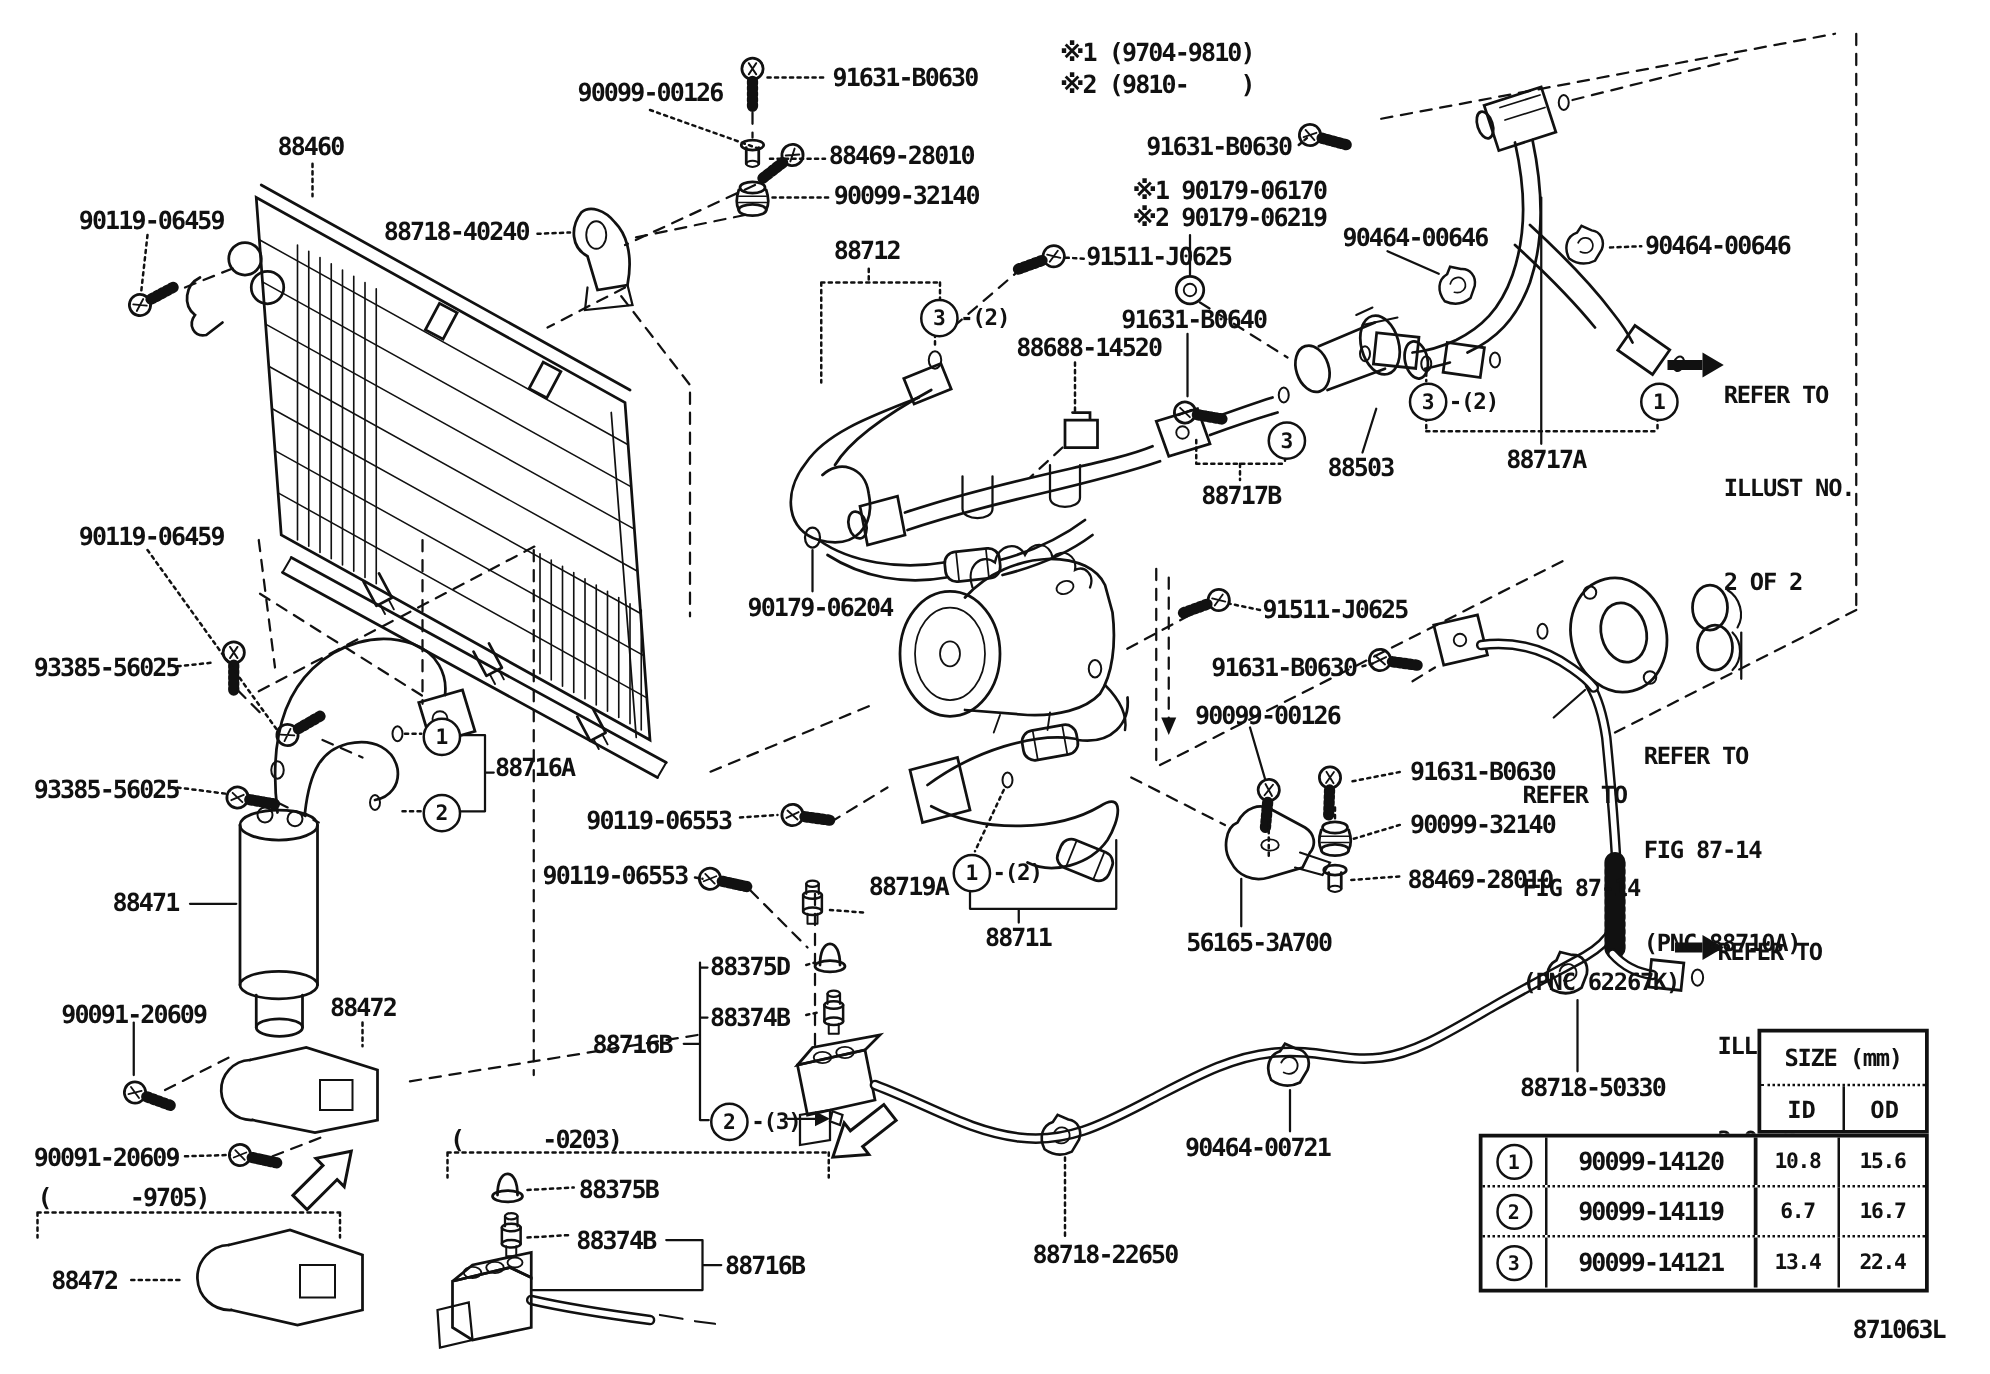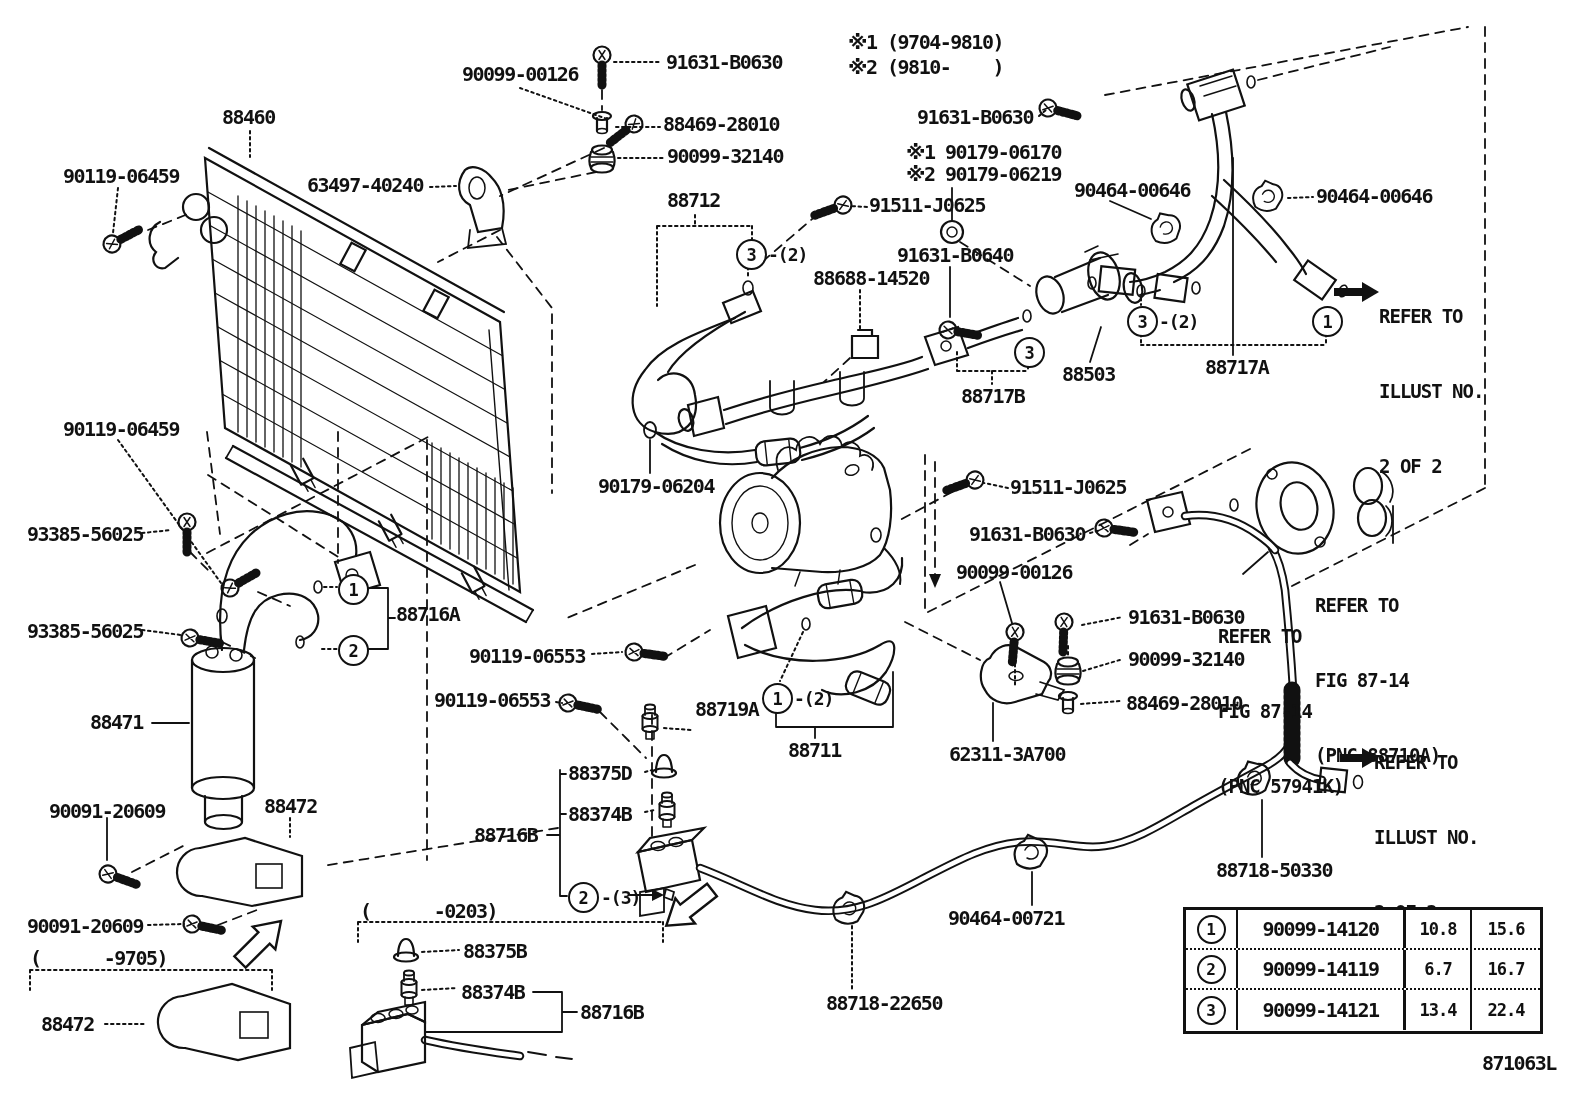--- a/index.html
+++ b/index.html
@@ -446,21 +446,21 @@
     <ellipse cx="300" cy="642" rx="4" ry="6" stroke-width="1.6"></ellipse>
   </g>
 </svg>
 
 <div class="lbl" style="left:462px;top:64px">90099-00126</div>
 <div class="lbl" style="left:666px;top:52px">91631-B0630</div>
 <div class="lbl" style="left:663px;top:114px">88469-28010</div>
 <div class="lbl" style="left:667px;top:146px">90099-32140</div>
 <div class="lbl" style="left:222px;top:107px">88460</div>
 <div class="lbl" style="left:63px;top:166px">90119-06459</div>
-<div class="lbl" style="left:307px;top:175px">63497-40240</div>
+<div class="lbl" style="left:307px;top:175px">88718-40240</div>
 <div class="lbl" style="left:848px;top:32px">※1 (9704-9810)</div>
 <div class="lbl" style="left:848px;top:57px">※2 (9810-    )</div>
 <div class="lbl" style="left:917px;top:107px">91631-B0630</div>
 <div class="lbl" style="left:906px;top:142px">※1 90179-06170</div>
 <div class="lbl" style="left:906px;top:164px">※2 90179-06219</div>
 <div class="lbl" style="left:1074px;top:180px">90464-00646</div>
 <div class="lbl" style="left:1316px;top:186px">90464-00646</div>
 <div class="lbl" style="left:667px;top:190px">88712</div>
 <div class="lbl" style="left:869px;top:195px">91511-J0625</div>
 <div class="lbl" style="left:897px;top:245px">91631-B0640</div>
@@ -479,21 +479,21 @@
 <div class="lbl" style="left:1128px;top:607px">91631-B0630</div>
 <div class="lbl" style="left:1128px;top:649px">90099-32140</div>
 <div class="lbl" style="left:1126px;top:693px">88469-28010</div>
 <div class="lbl" style="left:469px;top:646px">90119-06553</div>
 <div class="lbl" style="left:434px;top:690px">90119-06553</div>
 <div class="lbl" style="left:695px;top:699px">88719A</div>
 <div class="lbl" style="left:568px;top:763px">88375D</div>
 <div class="lbl" style="left:568px;top:804px">88374B</div>
 <div class="lbl" style="left:474px;top:825px">88716B</div>
 <div class="lbl" style="left:788px;top:740px">88711</div>
-<div class="lbl" style="left:949px;top:744px">62311-3A700</div>
+<div class="lbl" style="left:949px;top:744px">56165-3A700</div>
 <div class="lbl" style="left:90px;top:712px">88471</div>
 <div class="lbl" style="left:49px;top:801px">90091-20609</div>
 <div class="lbl" style="left:264px;top:796px">88472</div>
 <div class="lbl" style="left:27px;top:916px">90091-20609</div>
 <div class="lbl" style="left:30px;top:948px">(      -9705)</div>
 <div class="lbl" style="left:41px;top:1014px">88472</div>
 <div class="lbl" style="left:360px;top:901px">(      -0203)</div>
 <div class="lbl" style="left:463px;top:941px">88375B</div>
 <div class="lbl" style="left:461px;top:982px">88374B</div>
 <div class="lbl" style="left:580px;top:1002px">88716B</div>
@@ -508,41 +508,48 @@
   <span style="display:block">2 OF 2</span>
 </div>
 <div class="refer" style="left:1374px;top:700px">
   <span style="display:block">REFER TO</span>
   <span style="display:block">ILLUST NO.</span>
   <span style="display:block">2 OF 2</span>
 </div>
 <div class="refer" style="left:1218px;top:574px">
   <span style="display:block">REFER TO</span>
   <span style="display:block">FIG 87-14</span>
-  <span style="display:block">(PNC 57941K)</span>
+  <span style="display:block">(PNC 62267K)</span>
 </div>
 <div class="refer" style="left:1315px;top:543px">
   <span style="display:block">REFER TO</span>
   <span style="display:block">FIG 87-14</span>
   <span style="display:block">(PNC 88710A)</span>
 </div>
 
 <div class="co" style="left:736px;top:239px">3</div>
 <div class="sfx" style="left:768px;top:244px">-(2)</div>
 <div class="co" style="left:1014px;top:337px">3</div>
 <div class="co" style="left:1127px;top:306px">3</div>
 <div class="sfx" style="left:1159px;top:311px">-(2)</div>
 <div class="co" style="left:1312px;top:306px">1</div>
 <div class="co" style="left:338px;top:574px">1</div>
 <div class="co" style="left:338px;top:635px">2</div>
 <div class="co" style="left:762px;top:683px">1</div>
 <div class="sfx" style="left:794px;top:688px">-(2)</div>
 <div class="co" style="left:568px;top:882px">2</div>
 <div class="sfx" style="left:601px;top:887px">-(3)</div>
 
+<div class="tblbox" id="tbl-head">
+  <div id="tbl-title">SIZE (mm)</div>
+  <div id="tbl-cols">
+    <div>ID</div>
+    <div>OD</div>
+  </div>
+</div>
 <div class="tblbox" id="tbl-body">
   <div class="trow">
     <div class="tc tc-num">
           <span class="co2">1</span>
         </div>
     <div class="tc tc-part">90099-14120</div>
     <div class="tc tc-id">10.8</div>
     <div class="tc tc-od">15.6</div>
   </div>
   <div class="trow">

